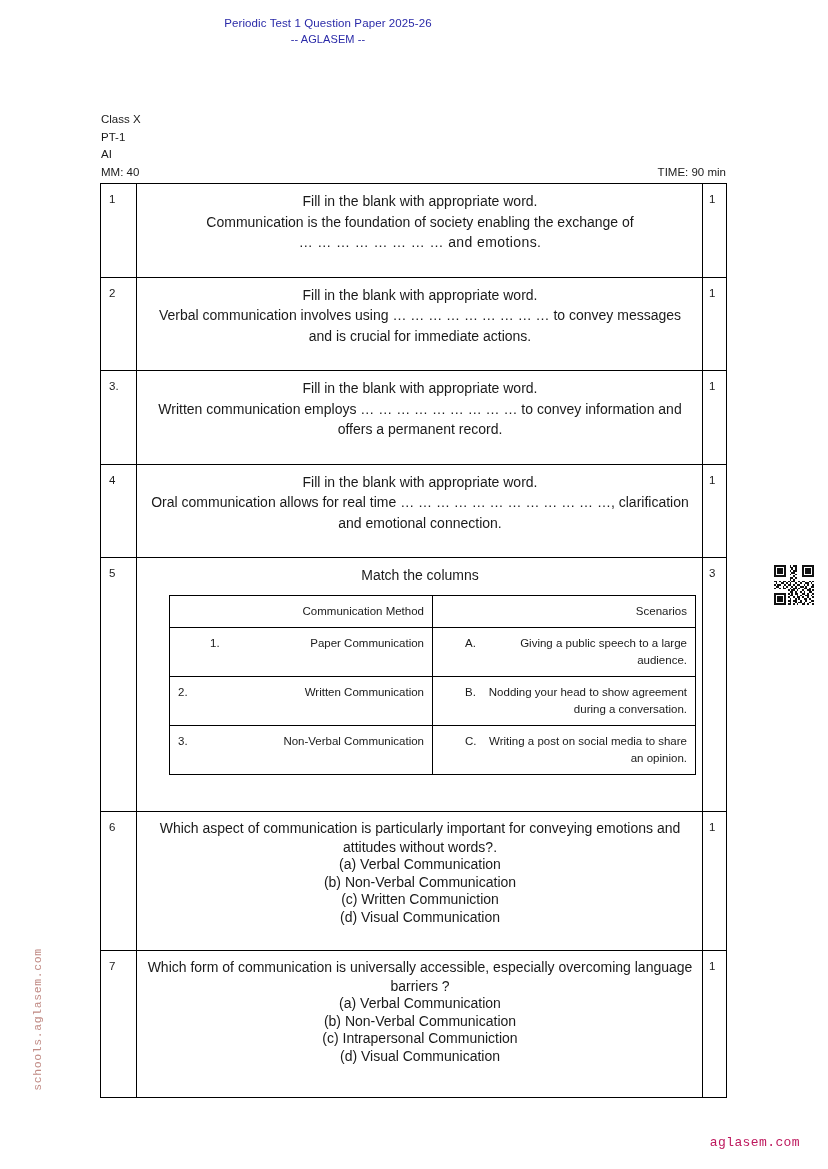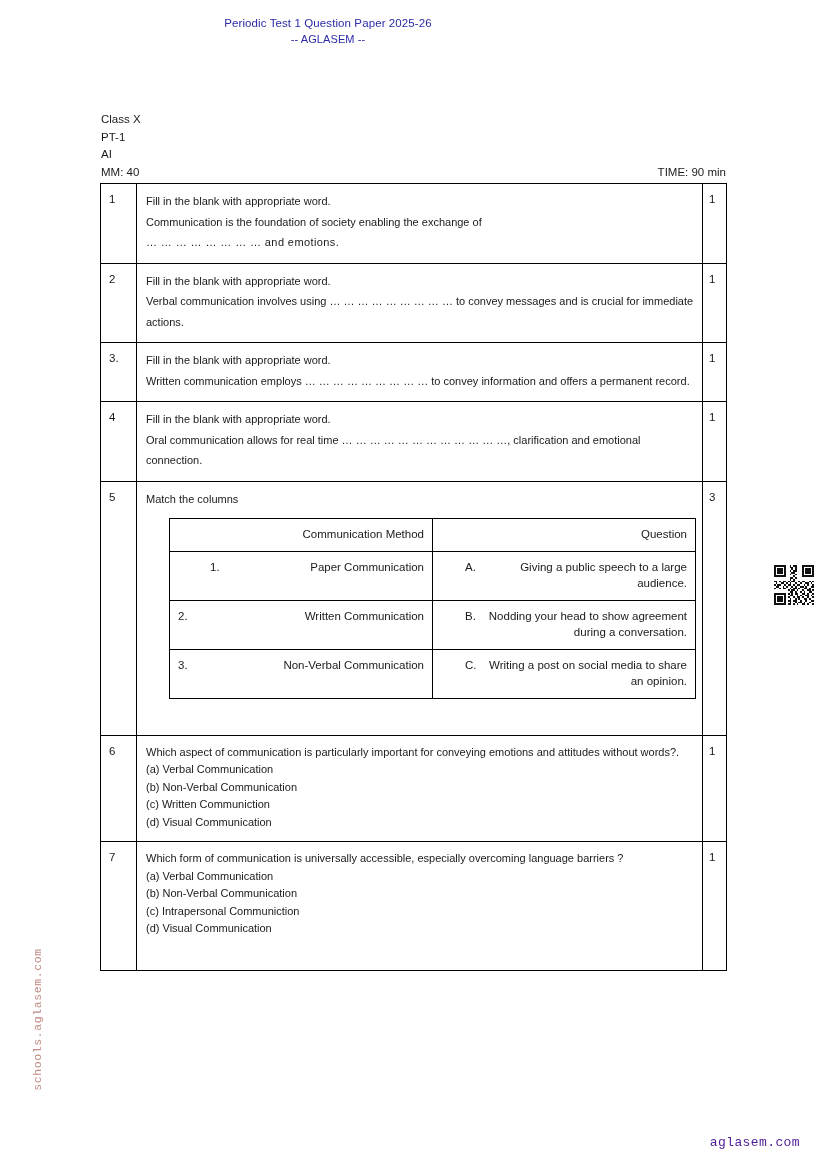--- a/index.html
+++ b/index.html
@@ -74,23 +74,24 @@
     padding: 8px 0 10px 8px;
     font-size: 11.5px;
     line-height: 15px;
   }
   .cell-marks {
     padding: 8px 0 10px 6px;
     font-size: 11.5px;
     line-height: 15px;
   }
   .cell-body {
-    padding: 7px 8px 10px 9px;
+    padding: 7px 8px 24px 9px;
     line-height: 20.5px;
-    font-size: 11px;
+    font-size: 14px;
+    text-align: center;
   }
   .cell-body p {
     margin: 0;
   }
   .qline { white-space: normal; }
   .opt { line-height: 17.5px; }
   .dots { letter-spacing: 0.4px; }
 
   
   .match-wrap {
@@ -154,21 +155,21 @@
     color: #c08a84;
     white-space: nowrap;
   }
   .wm-bottom {
     position: absolute;
     right: 28px;
     bottom: 19px;
     font-family: "Liberation Mono", monospace;
     font-size: 13px;
     letter-spacing: 0.4px;
-    color: #4c1d95;
+    color: #be185d;
   }
 </style>
 </head>
 <body>
 
 <div class="doc-header">
   <div class="line1">Periodic Test 1 Question Paper 2025-26</div>
   <div class="line2">-- AGLASEM --</div>
 </div>
 
@@ -270,21 +271,21 @@
             <colgroup>
               <col class="match-left">
               <col class="match-right">
             </colgroup>
             <tbody>
               <tr>
                 <td>
                   <span>Communication Method</span>
                 </td>
                 <td>
-                  <span>Question</span>
+                  <span>Scenarios</span>
                 </td>
               </tr>
               <tr>
                 <td>
                   <div class="mi mi-indent">
                     <span class="mi-marker">1.</span>
                     <span class="mi-text">Paper Communication</span>
                   </div>
                 </td>
                 <td>

